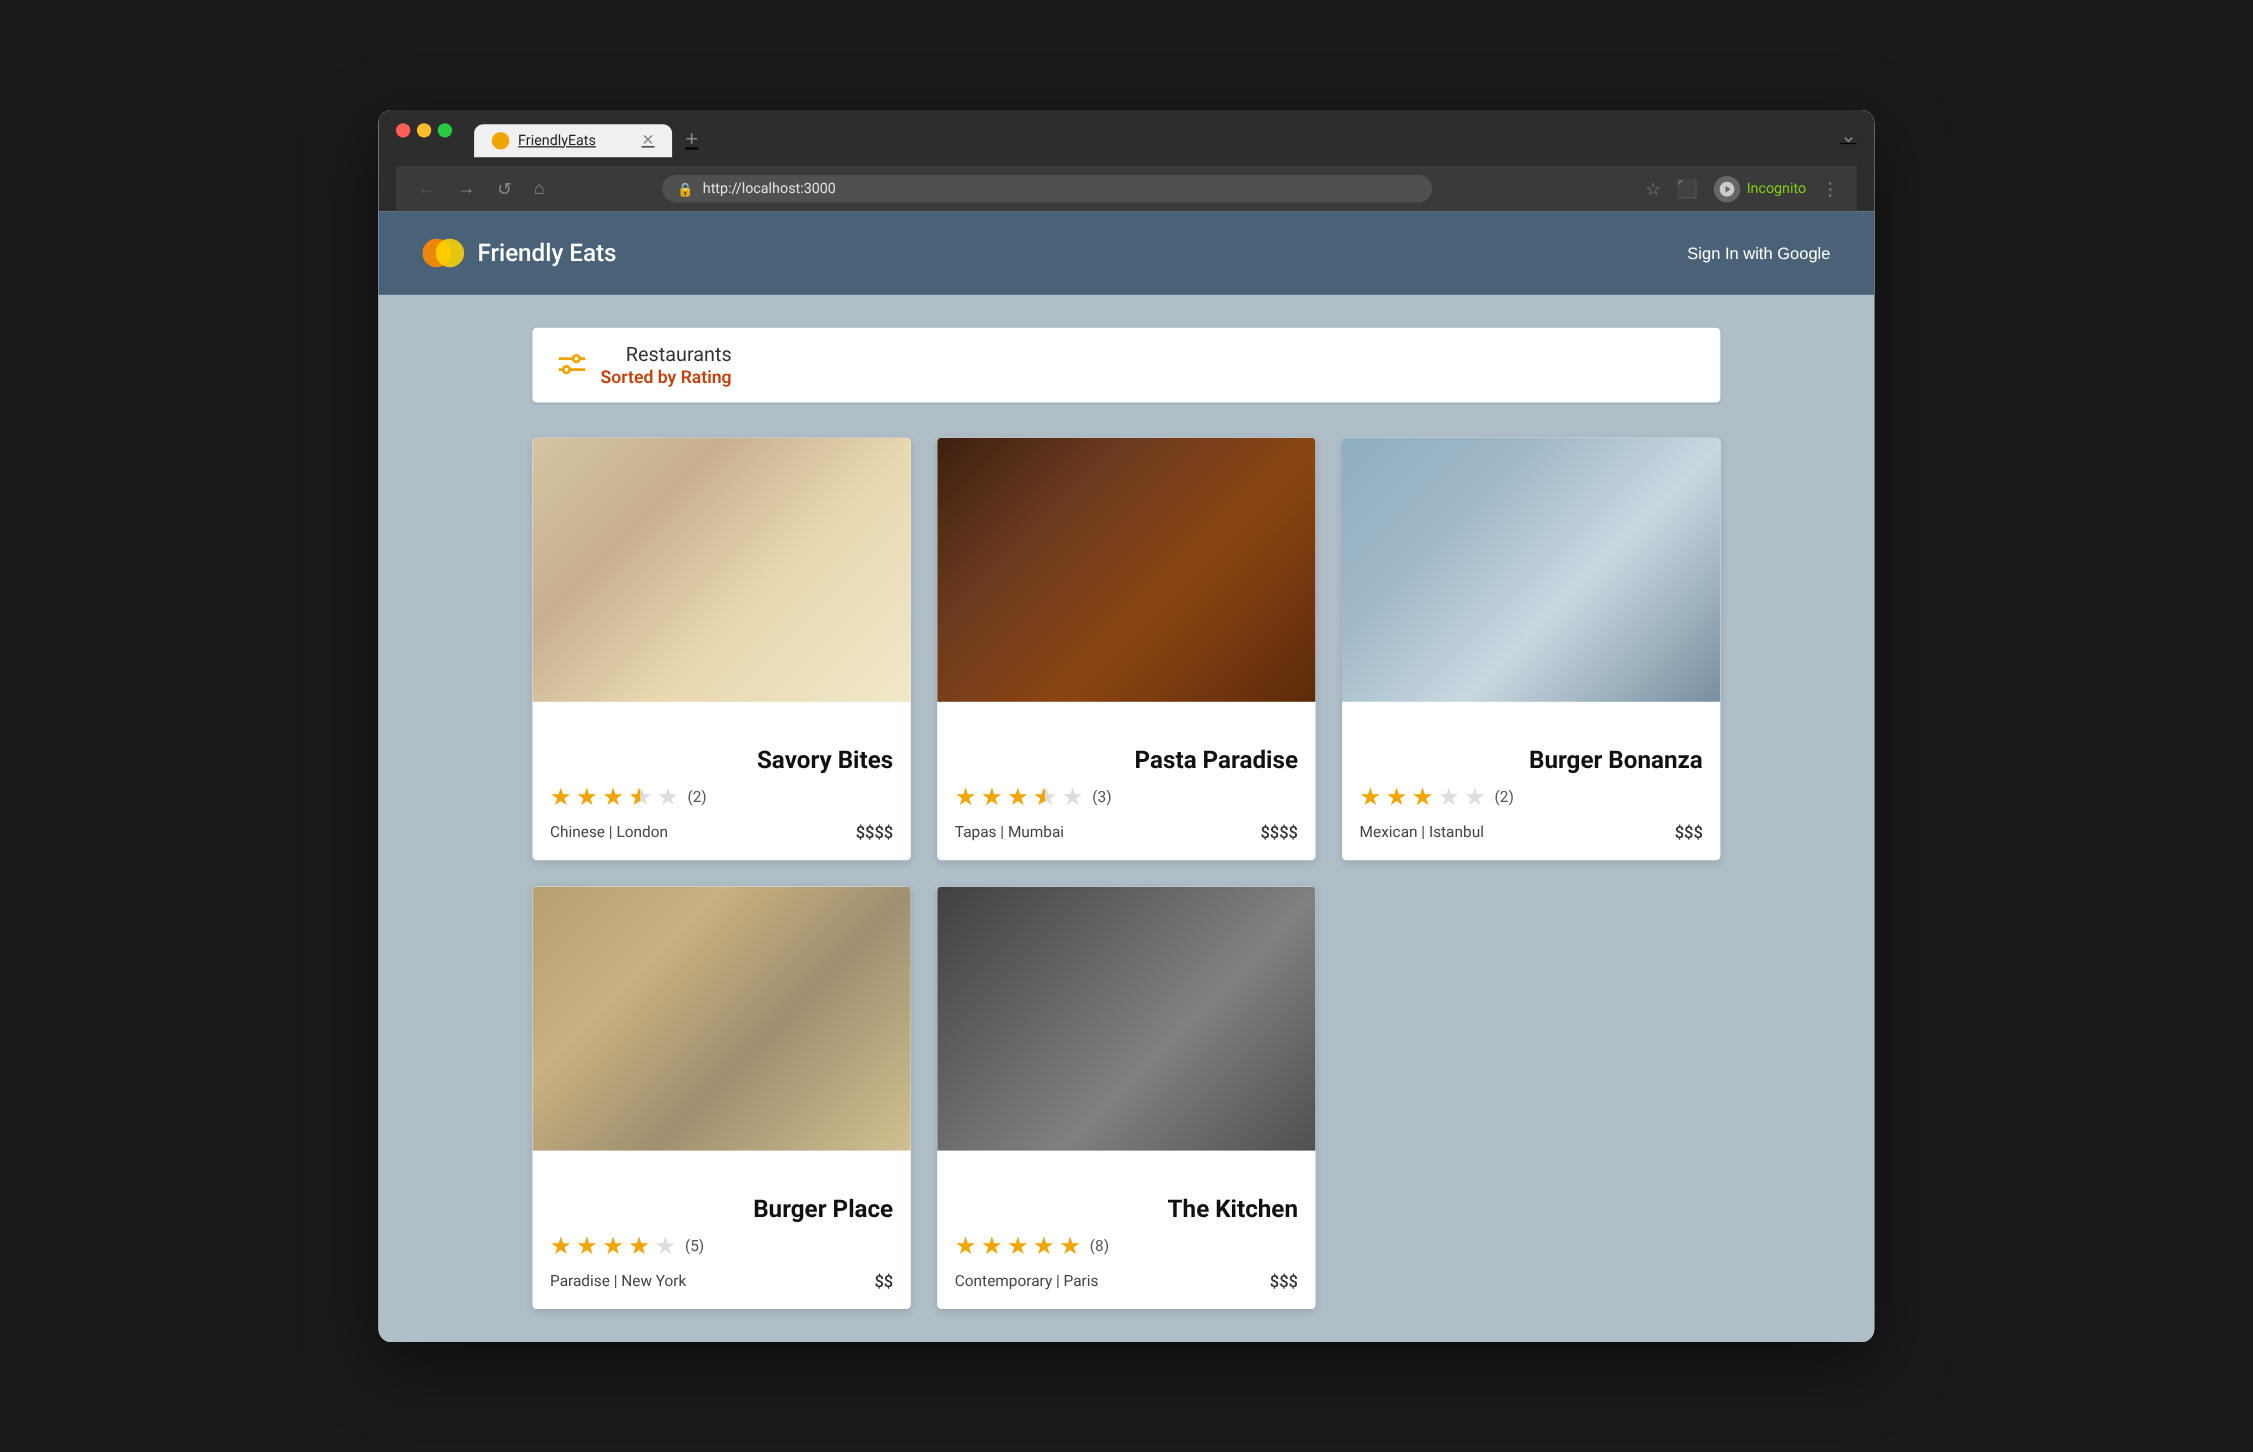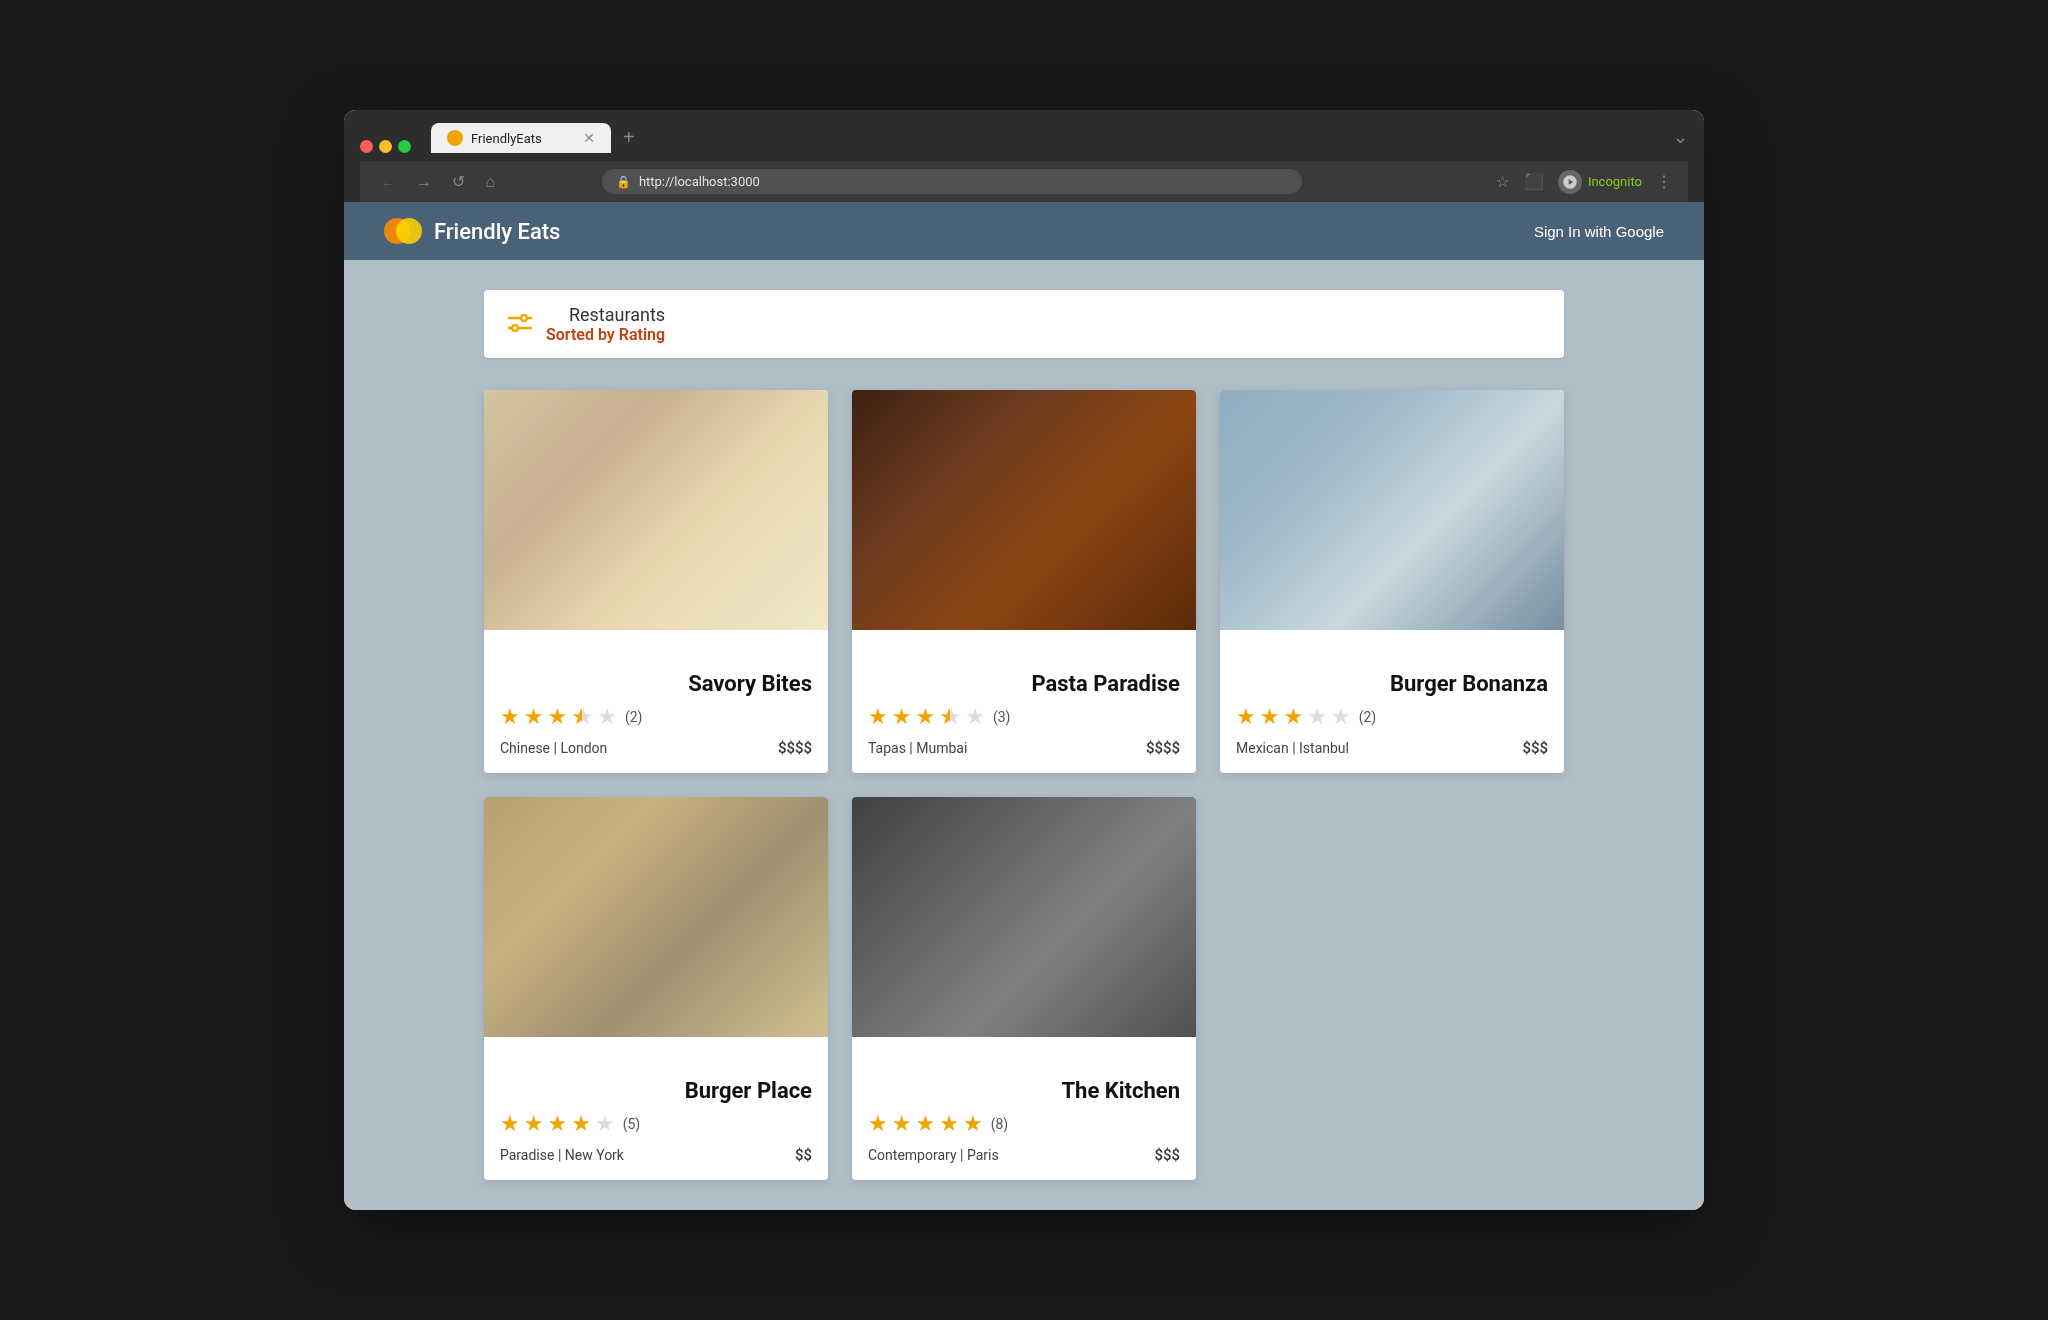--- a/index.html
+++ b/index.html
@@ -27,22 +27,23 @@
     .browser-titlebar {
       background: #2d2d2d;
       padding: 12px 16px 0;
       display: flex;
       flex-direction: column;
       gap: 8px;
     }
 
     .titlebar-top {
       display: flex;
-      align-items: flex-end;
+      align-items: flex-start;
       gap: 8px;
+      text-decoration: underline;
     }
 
     .window-controls {
       display: flex;
       gap: 6px;
       align-items: center;
     }
 
     .ctrl-btn {
       width: 13px;
@@ -201,21 +202,21 @@
       min-height: 760px;
     }
 
     
     .app-header {
       background: #4a6278;
       padding: 0 40px;
       display: flex;
       align-items: center;
       justify-content: space-between;
-      height: 58px;
+      height: 76px;
     }
 
     .app-logo {
       display: flex;
       align-items: center;
       gap: 12px;
     }
 
     .app-name {
       font-size: 22px;

